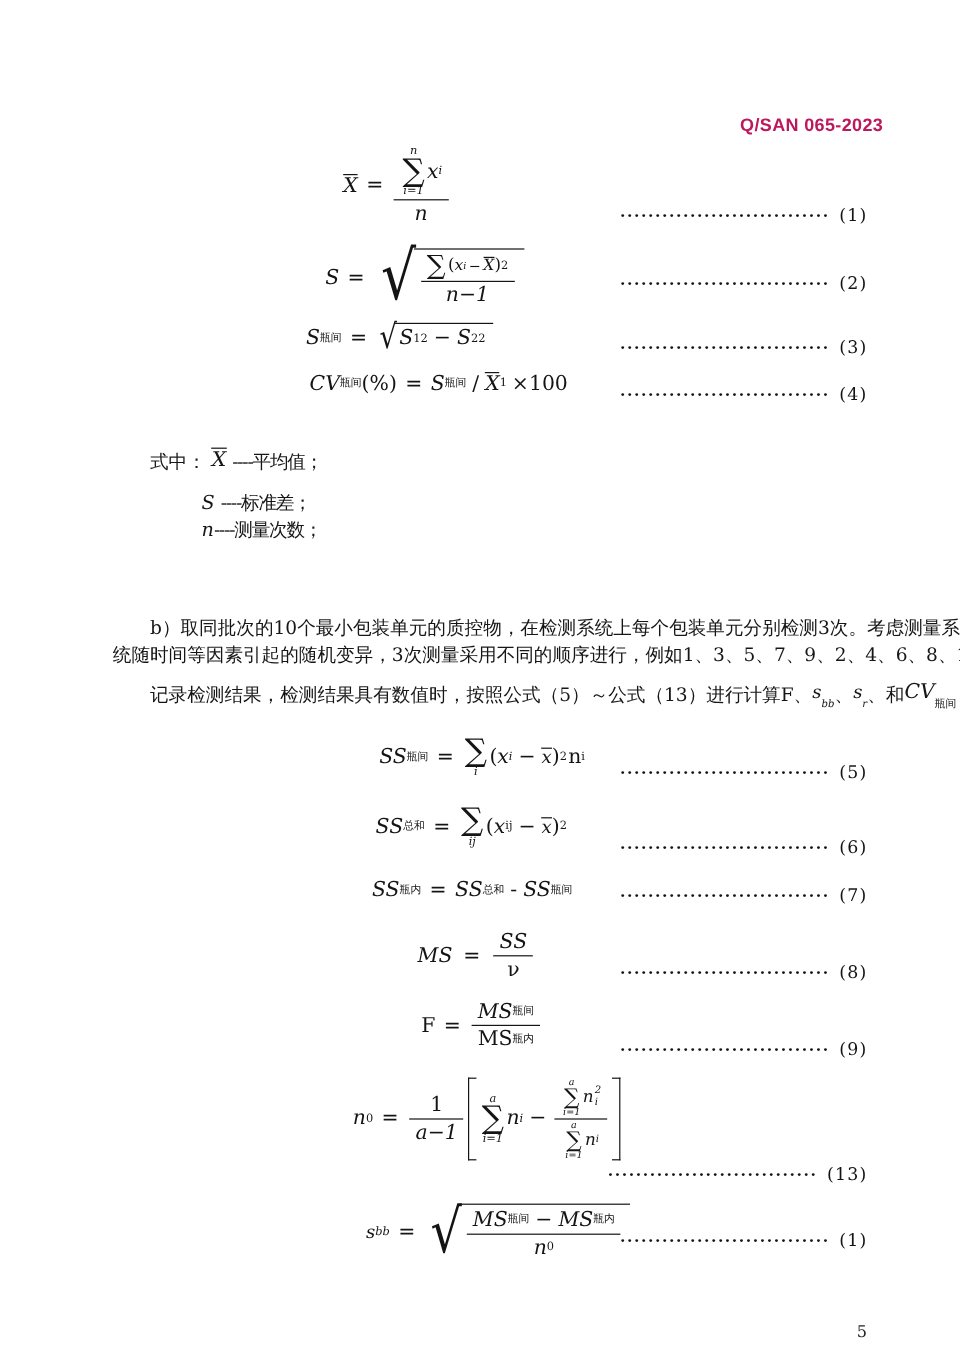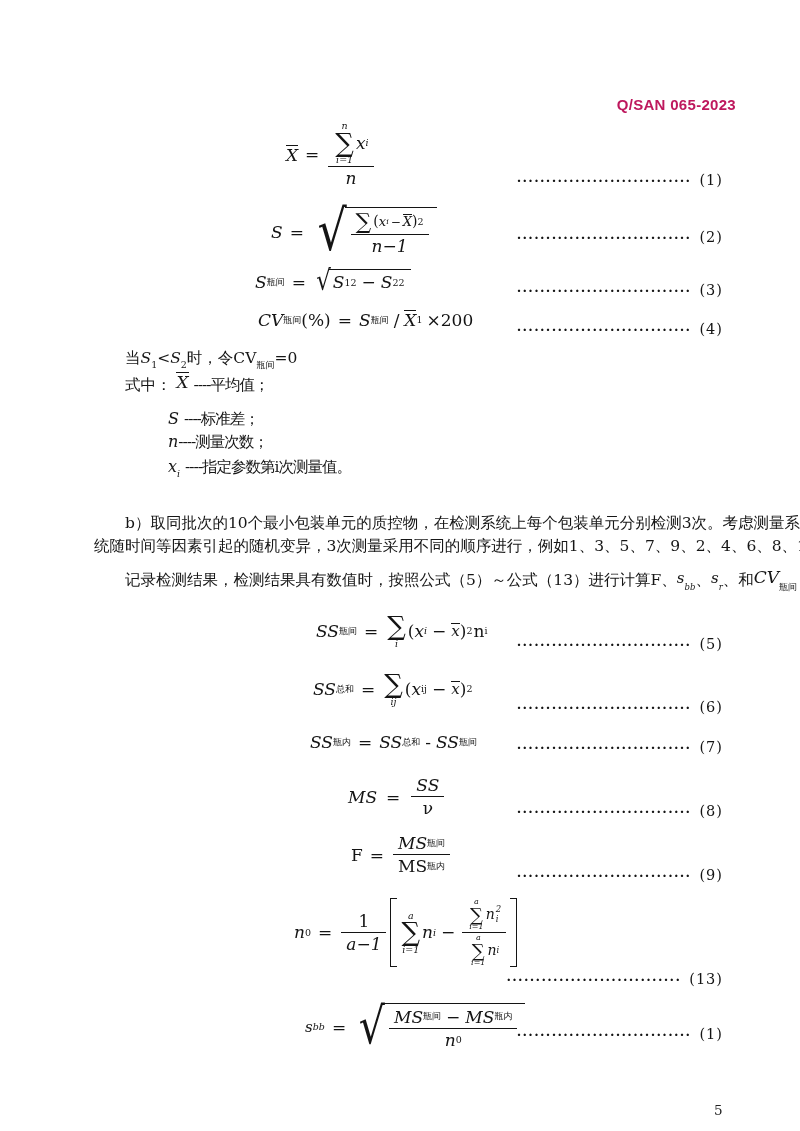--- a/index.html
+++ b/index.html
@@ -140,47 +140,40 @@
   <div class="fml" style="left:258px;top:310px;">
     <span class="mi">CV</span>
       <sub class="cjk">瓶间</sub>
     <span class="rm">(%)</span>
     <span class="eq">=</span>
     <span class="mi">S</span>
       <sub class="cjk">瓶间</sub>
     <span class="op">/</span>
     <span class="ovl">X</span>
       <sub>1</sub>
-    <span class="rm" style="margin-left:4px;">×200</span>
+    <span class="rm" style="margin-left:4px;">×100</span>
   </div>
   <div class="leader" style="top:321px;">
     <span class="dots">······························</span>
     <span class="fnum">(4)</span>
   </div>
 
-  <div class="txt" style="left:125px;top:347px;">
-    <span>当</span><span class="mi" style="font-family:'DejaVu Serif',serif;">S</span><sub>1</sub><span>&lt;</span><span class="mi">S</span><sub>2</sub><span>时，令CV</span><sub class="cjk">瓶间</sub><span>=0</span>
-  </div>
 
   <div class="txt" style="left:125px;top:374px;text-align:right;">
     <span>式中：</span>
     <span class="ovl raise" style="font-size:17px;">X</span>
     <span class="dash">----平均值；</span>
   </div>
 
   <div class="txt" style="left:168px;top:408px;">
     <span class="mi" style="font-size:16px;">S</span>
     <span class="dash">----标准差；</span>
   </div>
   <div class="txt" style="left:168px;top:431px;">
     <span class="mi" style="font-size:16px;">n</span><span class="dash">----测量次数；</span>
-  </div>
-  <div class="txt" style="left:168px;top:456px;">
-    <span class="mi" style="font-size:16px;">x</span><sub class="mi">i</sub>
-    <span class="dash">----指定参数第i次测量值。</span>
   </div>
 
   <div class="para" style="left:94px;top:512px;">
     <div class="ln indent">b）取同批次的10个最小包装单元的质控物，在检测系统上每个包装单元分别检测3次。考虑测量系</div>
     <div class="ln">统随时间等因素引起的随机变异，3次测量采用不同的顺序进行，例如1、3、5、7、9、2、4、6、8、10、</div>
   </div>
 
   <div class="txt" style="left:125px;top:568px;">
     <span>记录检测结果，检测结果具有数值时，按照公式（5）～公式（13）进行计算F、</span><span class="mi raise" style="font-size:15px;">s</span><sub class="mi" style="font-size:8.5px;">bb</sub><span>、</span><span class="mi raise" style="font-size:15px;">s</span><sub class="mi" style="font-size:8.5px;">r</sub><span>、和</span><span class="mi raise" style="font-size:17px;">CV</span><sub class="cjk">瓶间</sub><span>：</span>
   </div>

